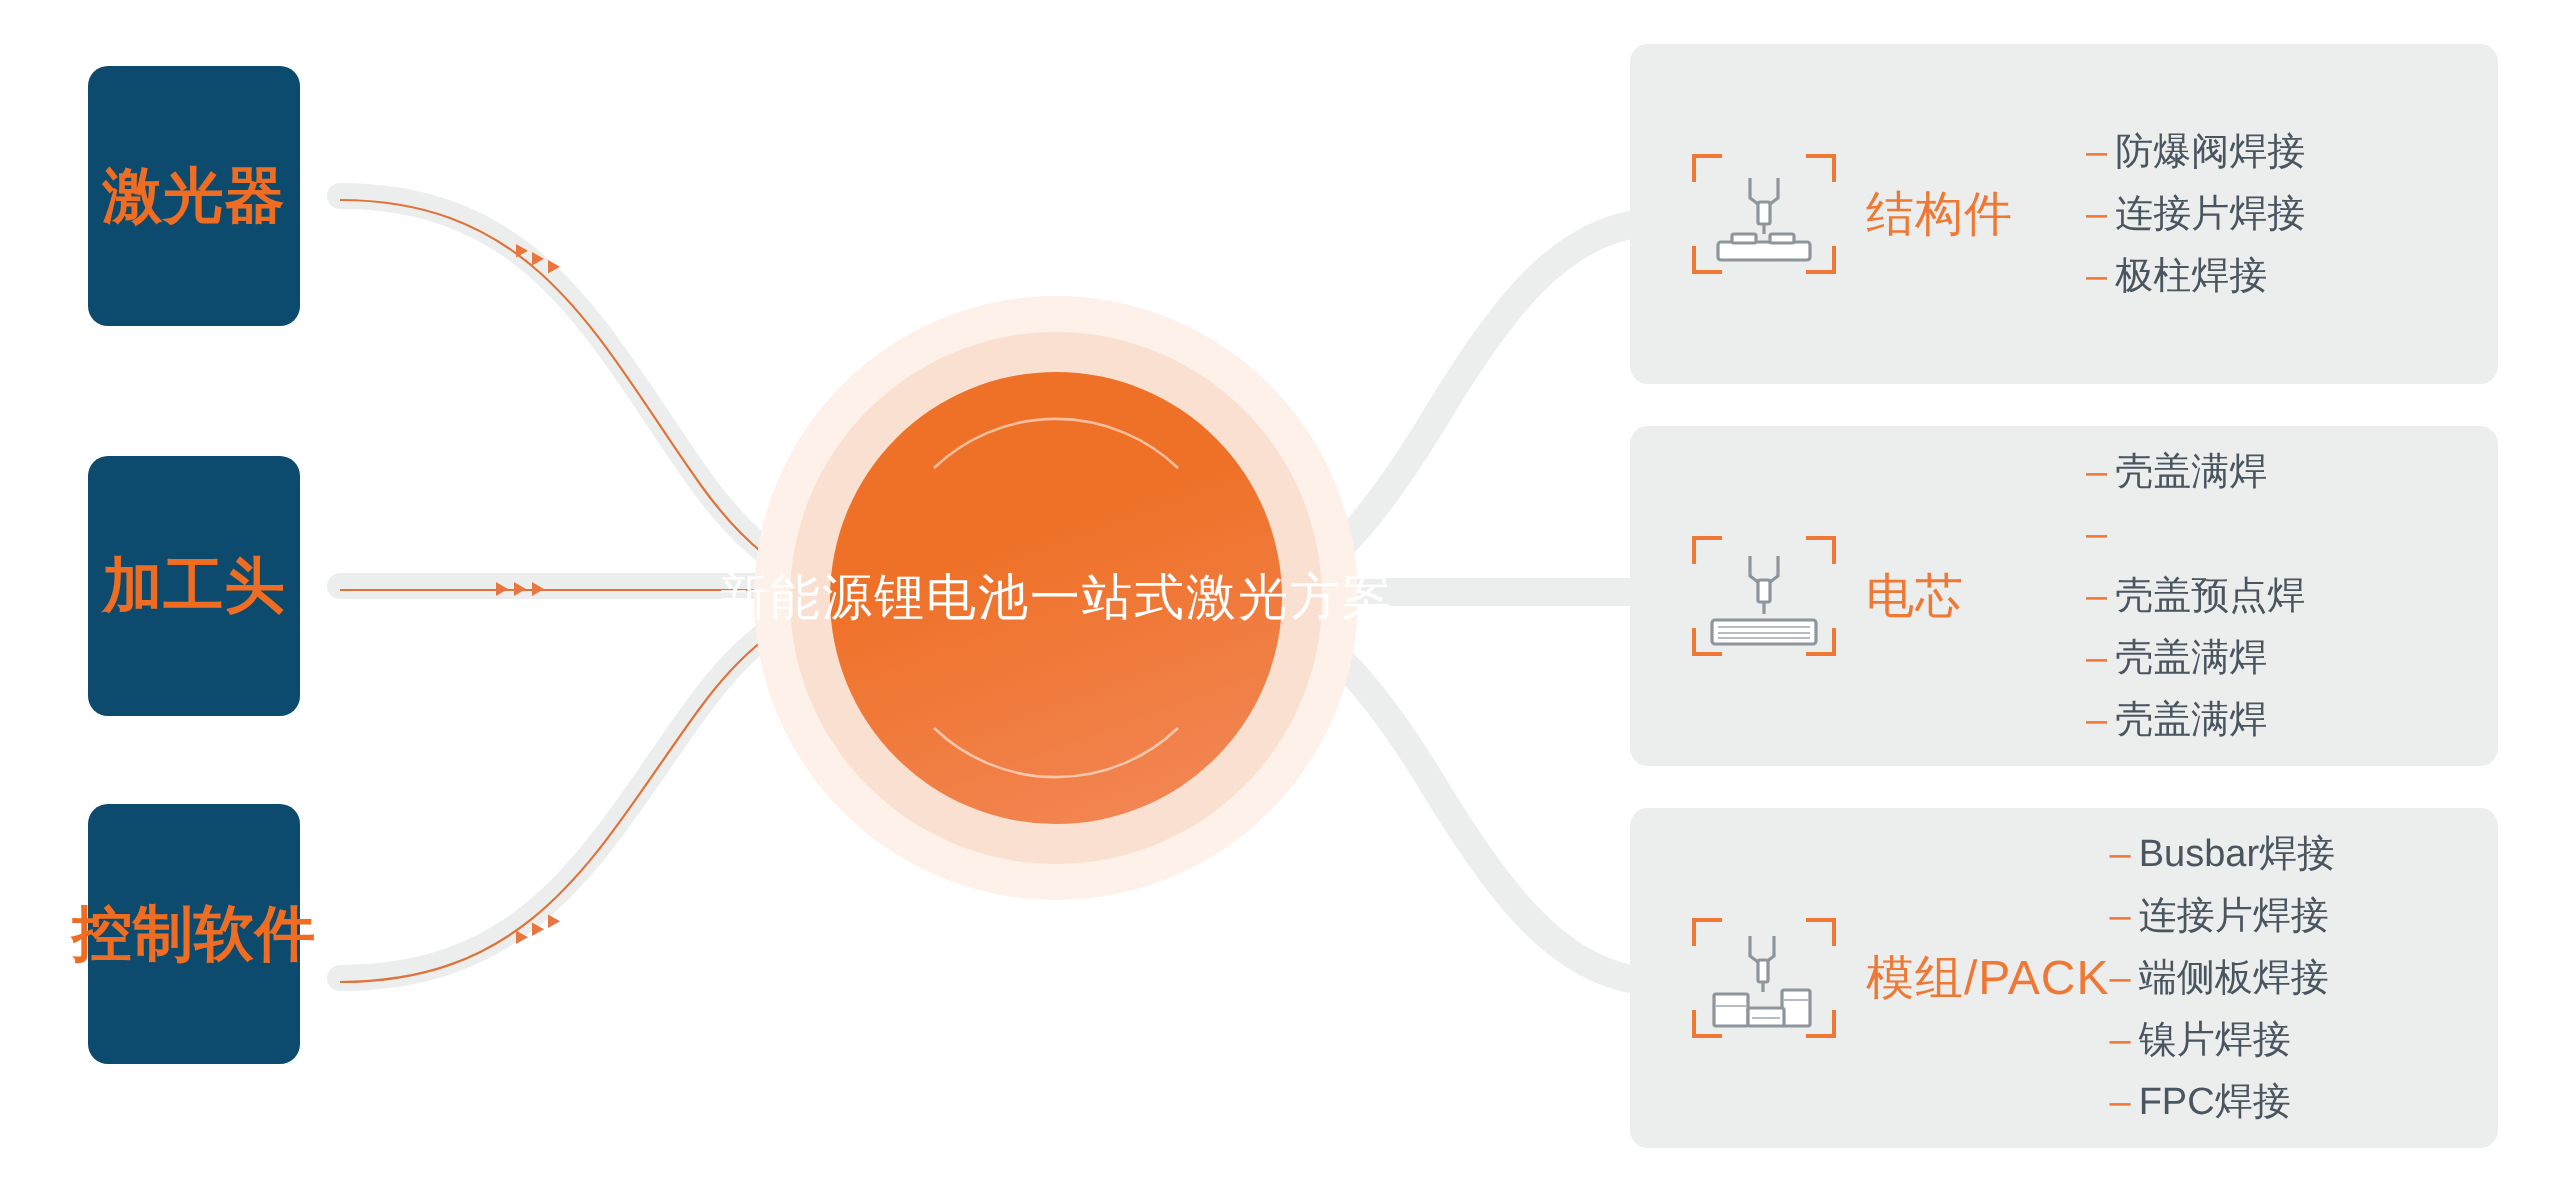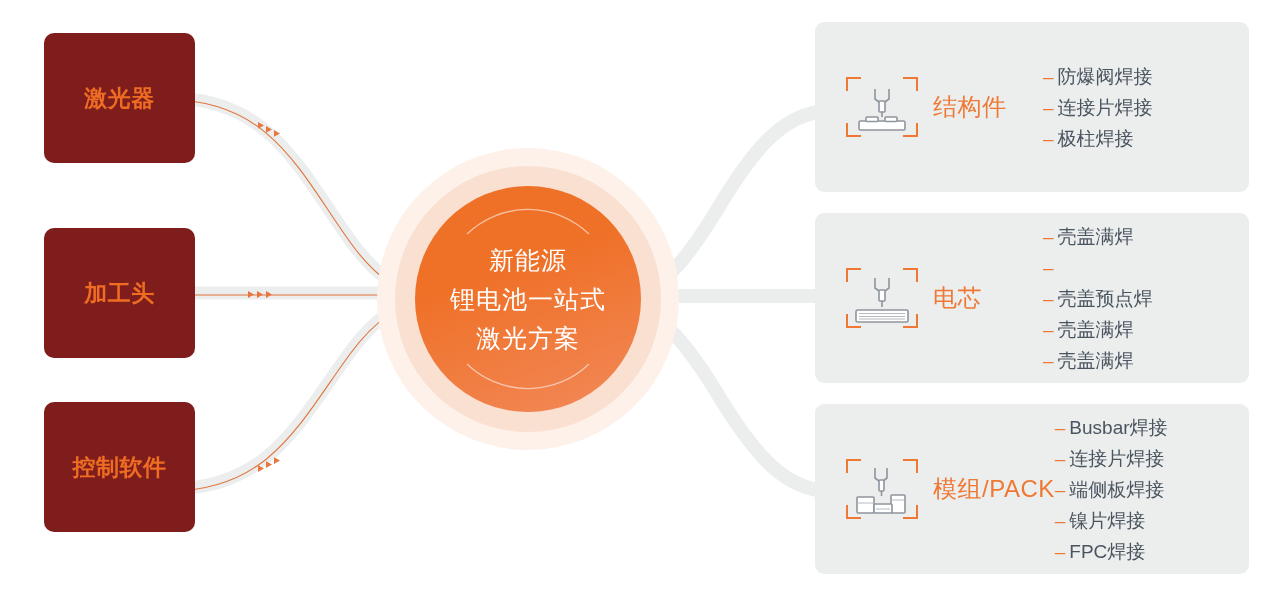--- a/index.html
+++ b/index.html
@@ -35,37 +35,37 @@
     background:linear-gradient(160deg,#ef7128 0%,#ef7128 38%,#f2895a 100%);
     box-shadow:0 0 0 0 rgba(0,0,0,0);
   }
   .hub-arc{
     position:absolute;left:38px;top:38px;width:226px;height:226px;
     border-radius:50%;
     pointer-events:none;
   }
   .hub-text{
     position:absolute;left:38px;top:38px;width:226px;height:226px;
-    display:flex;flex-direction:column;align-items:center;justify-content:center;
+    display:flex;align-items:center;justify-content:center;
     color:#ffffff;
     font-size:25px;
     line-height:39px;
     letter-spacing:1px;
     white-space:nowrap;
   }
 
   
   .lcard{
     position:absolute;
-    width:151px;height:130px;
-    background:#7f1d1d;
+    width:106px;height:130px;
+    background:#0c4a6e;
     border-radius:10px;
     display:flex;align-items:center;justify-content:center;
     color:#ee6d23;
-    font-size:23px;
+    font-size:30px;
     font-weight:bold;
     letter-spacing:0.5px;
     white-space:nowrap;
   }
   #lcard0{left:44px;top:33px;}
   #lcard1{left:44px;top:228px;}
   #lcard2{left:44px;top:402px;}
 
   
   .rcard{

